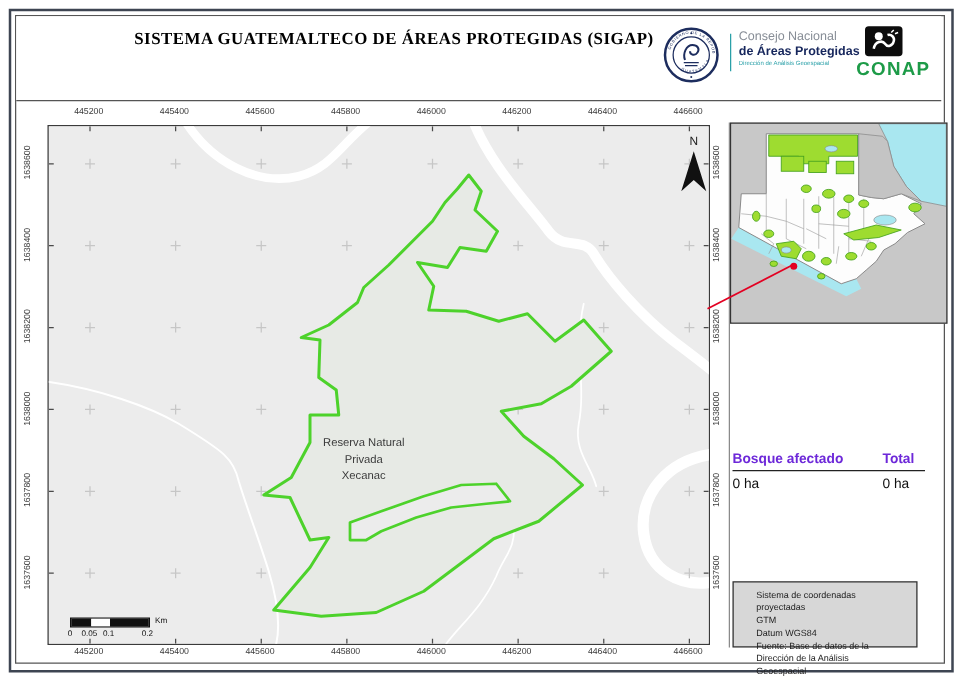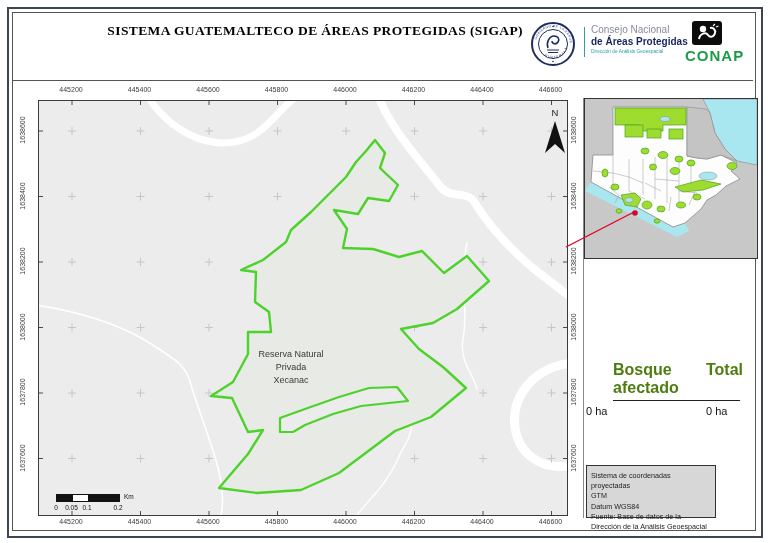--- a/index.html
+++ b/index.html
@@ -50,27 +50,27 @@
              background:#c8c8c8;overflow:hidden;}
   #legend-box{position:absolute;left:586px;top:262px;width:147px;height:54px;background:var(--boxbg);
               border:1px solid #444;padding:3px 6px;box-sizing:border-box;}
   #legend-title{font-size:8px;color:#111;}
   .leg-row{display:flex;align-items:center;margin-top:4px;}
   .leg-swatch{width:20px;height:9px;margin-right:8px;box-sizing:border-box;}
   .leg-swatch.outline-green{border:2.4px solid var(--green);background:#f7f8f2;}
   .leg-swatch.solid-red{background:var(--red);border:.5px solid #b0001a;}
   .leg-label{font-size:8.5px;color:#111;}
   #stats{position:absolute;left:586px;top:361px;width:154px;}
-  #stats-head{display:flex;justify-content:space-between;font-size:16px;font-weight:bold;color:#4d7c0f;
-              border-bottom:1.2px solid #222;padding-bottom:3px;margin-left:27px;}
+  #stats-head{display:flex;justify-content:space-between;font-size:11px;font-weight:bold;color:#6d28d9;
+              border-bottom:1.2px solid #222;padding-bottom:3px;}
   #stats-vals{display:flex;justify-content:space-between;font-size:11px;color:#111;margin-top:4px;}
   #stats-vals span:last-child{width:34px;}
   #stats-head span:last-child{width:34px;}
-  #credits-box{position:absolute;left:586px;top:465px;width:130px;height:53px;background:var(--boxbg);
-               border:1.2px solid #333;padding:5px 4px;box-sizing:border-box;}
+  #credits-box{position:absolute;left:586px;top:465px;width:148px;height:53px;background:var(--boxbg);
+               border:1.2px solid #333;padding:5px 18px;box-sizing:border-box;}
   .credit-line{font-size:7.2px;color:#222;line-height:1.42;}
   
   #leader-overlay{position:absolute;left:0;top:0;pointer-events:none;}
 </style>
 </head>
 <body>
 
 <div id="page">
   <div id="outer-frame"></div>
   <div id="inner-frame"></div>

